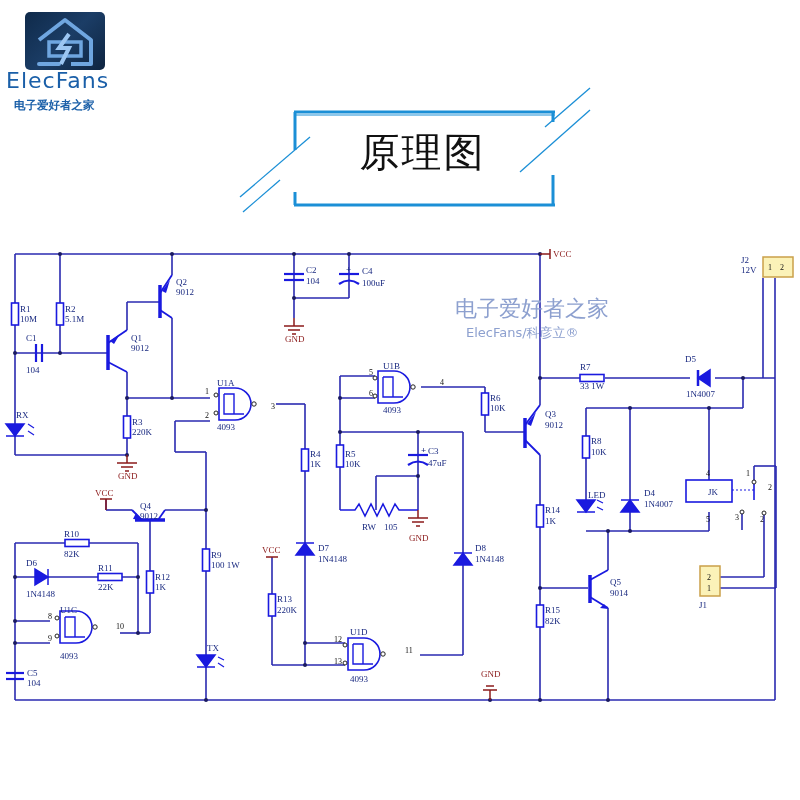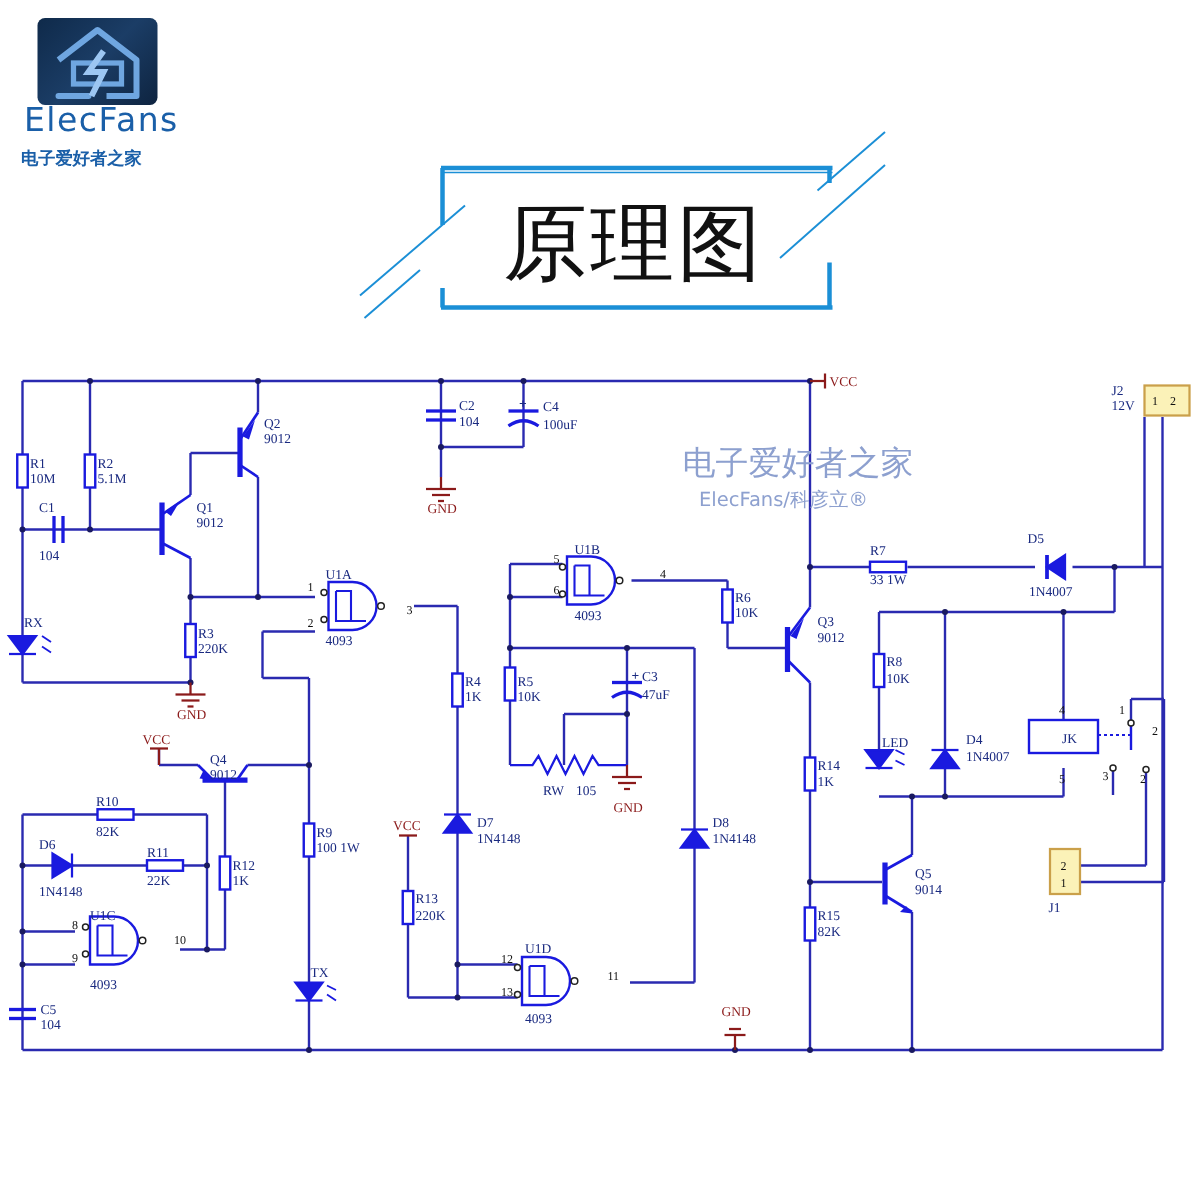--- a/index.html
+++ b/index.html
@@ -1,21 +1,21 @@
 <!DOCTYPE html>
 <html><head>
 <meta charset="utf-8">
 <style>
   html, body { margin:0; padding:0; background:#ffffff; }
   body { width:800px; height:800px; position:relative; overflow:hidden; font-family:"Liberation Serif", serif; }
   .logo-box { position:absolute; left:25px; top:12px; width:80px; height:58px; border-radius:5px;
     background:linear-gradient(135deg,#0f2a4a 0%,#1b3d66 50%,#0e2440 100%); }
-  .logo-text { position:absolute; left:16px; top:68px; font-family:"DejaVu Sans", sans-serif; font-size:22px; color:#1a5fa8; letter-spacing:1px; }
+  .logo-text { position:absolute; left:6px; top:68px; font-family:"DejaVu Sans", sans-serif; font-size:22px; color:#1a5fa8; letter-spacing:1px; }
   .logo-sub { position:absolute; left:14px; top:98px; font-family:"DejaVu Sans", sans-serif; font-size:11.5px; font-weight:bold; color:#1a5fa8; }
-  .title-text { position:absolute; left:300px; top:125px; width:245px; text-align:center; font-family:"DejaVu Sans", sans-serif; font-size:56px; color:#111; letter-spacing:2px; }
+  .title-text { position:absolute; left:300px; top:125px; width:245px; text-align:center; font-family:"DejaVu Sans", sans-serif; font-size:40px; color:#111; letter-spacing:2px; }
   svg.schem { position:absolute; left:0; top:0; }
   .lbl { font-family:"Liberation Serif", serif; font-size:9px; fill:#1a2a80; }
   .lblr { font-family:"Liberation Serif", serif; font-size:9px; fill:#8b1a1a; }
   .pin { font-family:"Liberation Serif", serif; font-size:8px; fill:#111; }
   .wm1 { font-family:"DejaVu Sans", sans-serif; font-size:22px; fill:#8da0cf; }
   .wm2 { font-family:"DejaVu Sans", sans-serif; font-size:13px; fill:#8da0cf; }
 </style>
 </head>
 <body>
 

